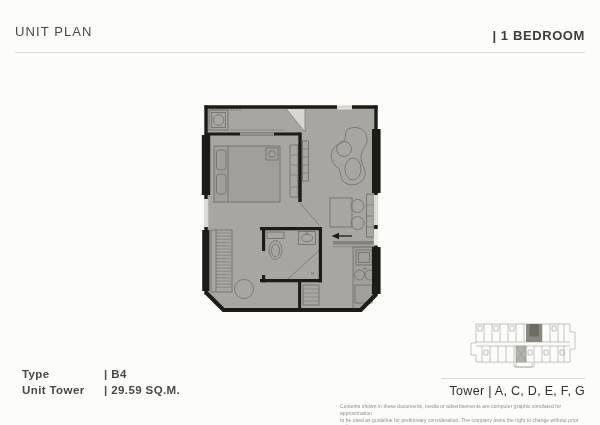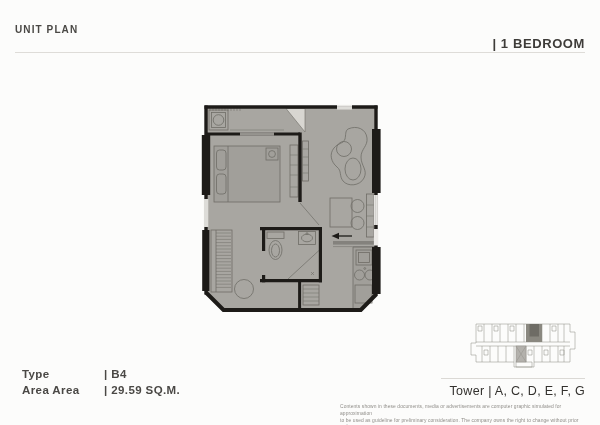--- a/index.html
+++ b/index.html
@@ -6,24 +6,24 @@
   body{
     width:600px;height:425px;position:relative;overflow:hidden;
     background:#fcfcfb;
     font-family:"Liberation Sans", sans-serif;
     color:#4a4845;
   }
   .page{position:absolute;inset:0;}
   
   .hdr-title{
     position:absolute;left:15px;top:24px;
-    font-size:10px;font-weight:700;letter-spacing:1.1px;color:#4a4845;
+    font-size:13px;font-weight:400;letter-spacing:1.1px;color:#4a4845;
   }
   .hdr-cat{
-    position:absolute;right:15px;top:36px;
+    position:absolute;right:15px;top:28px;
     font-size:13px;font-weight:700;letter-spacing:.6px;color:#3e3c39;
   }
   .hdr-rule{
     position:absolute;left:15px;right:15px;top:52px;height:0;
     border-top:1px solid #dedcd8;
   }
   
   .plan{position:absolute;left:200px;top:99px;width:182px;height:223px;}
   
   .info{position:absolute;left:15px;top:366px;font-size:11.5px;font-weight:600;
@@ -187,21 +187,21 @@
       <path d="M40,34.3 h34 M40,35.8 h34" stroke="#7c7a75" stroke-width="0.6" fill="none"></path>
     </g>
   </svg>
 
   <div class="info">
     <div class="row">
       <span class="lbl">Type</span>
       <span class="val">| B4</span>
     </div>
     <div class="row">
-      <span class="lbl">Area Area</span>
+      <span class="lbl">Unit Tower</span>
       <span class="val">| 29.59 SQ.M.</span>
     </div>
   </div>
 
   <svg class="keyplan" viewBox="0 0 114 59" xmlns="http://www.w3.org/2000/svg">
     <g stroke="#95938e" stroke-width="0.55" fill="none">
 
       <path d="M8,7 H102 V15 H107 V32 H102 V45 H66 V50 H46 V45 H8 V38 H3 V26 H8 Z"></path>
 
       <line x1="8" y1="25" x2="102" y2="25"></line>

